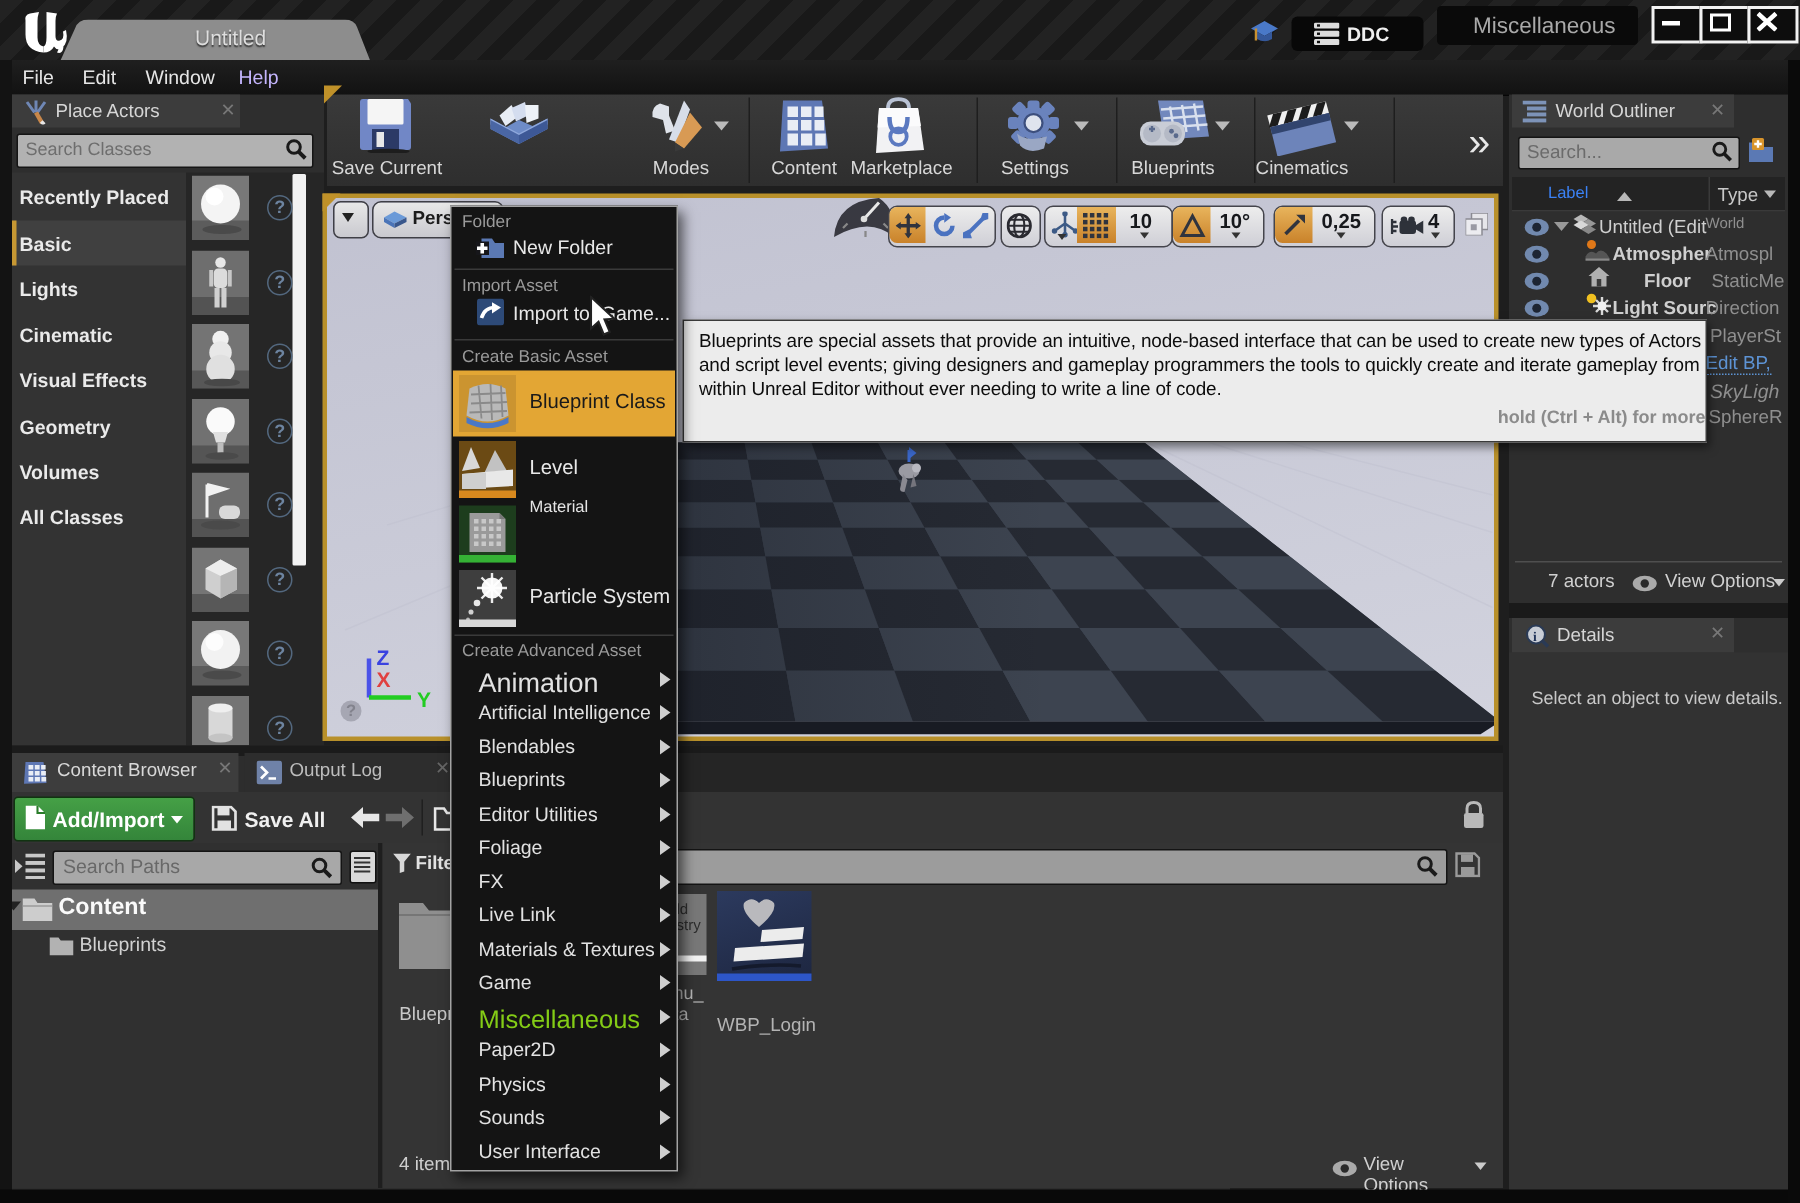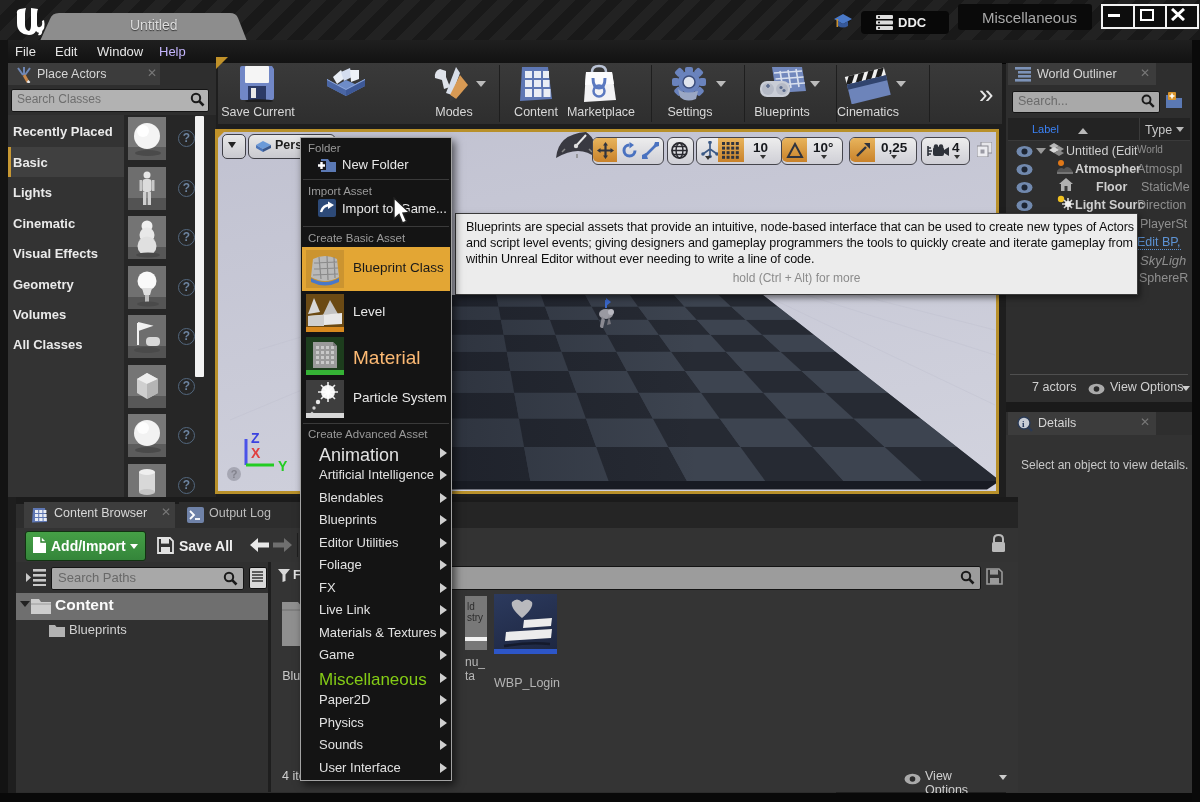--- a/index.html
+++ b/index.html
@@ -597,21 +597,21 @@
         <circle cx="8" cy="7" r="6" fill="#c8cdd6" stroke="#2a3a55" stroke-width="1.4"></circle>
         <text x="6" y="11" font-size="9" font-weight="bold" fill="#22355a" font-family="Liberation Serif">i</text>
         <path d="M12 11 L16 15" stroke="#2a3a55" stroke-width="2.4"></path>
       </svg>
   <div class="abs" style="left:32px;top:353px;color:#d6d6d6;font-size:12.5px;">Details</div>
   <div class="abs" style="left:134px;top:352px;color:#777;font-size:12px;">✕</div>
   <div class="abs" style="left:0;top:372px;width:186px;height:360px;background:#323232;"></div>
   <div class="abs" style="left:15px;top:395px;color:#c8c8c8;font-size:12px;white-space:nowrap;">Select an object to view details.</div>
 </div>
 
-<div class="abs" id="contentbrowser" style="left:16px;top:497px;width:820px;height:298px;background:#2d2d2d;">
+<div class="abs" id="contentbrowser" style="left:0;top:497px;width:820px;height:298px;background:#2d2d2d;">
   <div class="abs" style="left:0;top:0;width:1002px;height:7px;background:#1b1b1b;"></div>
 
   <div class="abs" style="left:8px;top:5px;width:151px;height:26px;background:#3d3d3d;"></div>
   <svg class="abs" style="left:15px;top:10px;" width="18" height="16" viewBox="0 0 18 16">
     <path d="M2 1 L14 1 L16 15 L1 15.5 Z" fill="#5e77b4"></path>
     <g fill="#e9edf5">
           <rect x="4" y="3" width="3.2" height="3"></rect>
           <rect x="8.2" y="3" width="3.2" height="3"></rect>
           <rect x="12.4" y="3" width="3" height="3"></rect>
           <rect x="4" y="7" width="3.2" height="3"></rect>
@@ -741,21 +741,21 @@
   <svg class="abs" style="left:888px;top:276px;" width="17" height="12" viewBox="0 0 17 12">
         <ellipse cx="8.5" cy="6" rx="8" ry="5.2" fill="#aaa"></ellipse>
         <circle cx="8.5" cy="6" r="2.8" fill="#2a2a2a"></circle>
       </svg>
   <div class="abs" style="left:909px;top:272px;color:#d0d0d0;font-size:12.5px;">View Options</div>
   <div class="abs" style="left:983px;top:278px;width:0;height:0;border:4.5px solid transparent;border-top:5px solid #ccc;"></div>
 </div>
 
 <div class="abs" id="tooltip" style="left:455px;top:213px;width:681px;height:80px;background:#ececec;border:1px solid #3a3a3a;box-shadow:2px 3px 6px rgba(0,0,0,0.5);">
   <div class="abs" style="left:10px;top:5px;white-space:nowrap;color:#0d0d0d;font-size:12.6px;letter-spacing:-0.1px;line-height:16px;">Blueprints are special assets that provide an intuitive, node-based interface that can be used to create new types of Actors<br>and script level events; giving designers and gameplay programmers the tools to quickly create and iterate gameplay from<br>within Unreal Editor without ever needing to write a line of code.</div>
-  <div class="abs" style="left:0;top:57px;width:681px;text-align:center;color:#8b8b8b;font-size:12px;">hold (Ctrl + Alt) for more</div>
+  <div class="abs" style="left:0;top:57px;width:681px;text-align:right;color:#8b8b8b;font-size:12px;font-weight:bold;">hold (Ctrl + Alt) for more</div>
 </div>
 
 <div class="abs" id="ctxmenu" style="left:300px;top:89px;width:150px;height:642px;background:#141414;border:1px solid #a3a3a3;box-shadow:3px 4px 8px rgba(0,0,0,0.6);margin-top:48px;">
   <div class="abs" style="left:7px;top:4px;color:#9a9a9a;font-size:11.5px;">Folder</div>
   <svg class="abs" style="left:16px;top:18px;" width="19" height="17" viewBox="0 0 19 17">
     <path d="M4 3 L11 3 L13 6 L19 6 L19 16 L4 16 Z" fill="#5b79b4"></path>
     <rect x="0" y="5" width="9" height="9" fill="#16161a"></rect>
     <path d="M4.5 6 L4.5 13 M1 9.5 L8 9.5" stroke="#fff" stroke-width="2.4"></path>
   </svg>
   <div class="abs" style="left:41px;top:19px;color:#e8e8e8;font-size:13px;">New Folder</div>
@@ -806,21 +806,21 @@
           <rect x="10" y="16" width="3" height="3"></rect>
           <rect x="15" y="16" width="3" height="3"></rect>
           <rect x="20" y="16" width="3" height="3"></rect>
           <rect x="5" y="21" width="3" height="3"></rect>
           <rect x="10" y="21" width="3" height="3"></rect>
           <rect x="15" y="21" width="3" height="3"></rect>
           <rect x="20" y="21" width="3" height="3"></rect>
         </g>
   </svg>
   <div class="abs" style="left:5px;top:232px;width:38px;height:5px;background:#35b235;"></div>
-  <div class="abs" style="left:52px;top:209px;color:#fdba74;font-size:19px;">Material</div>
+  <div class="abs" style="left:52px;top:194px;color:#e5e5e5;font-size:11px;">Material</div>
 
   <div class="abs" style="left:5px;top:242px;width:38px;height:38px;background:#3e3e3e;"></div>
   <svg class="abs" style="left:5px;top:242px;" width="38" height="38" viewBox="0 0 38 38">
     <circle cx="22" cy="12" r="7" fill="#fff" opacity="0.95"></circle>
     <path d="M22 2 L22 22 M12 12 L32 12 M15 5 L29 19 M29 5 L15 19" stroke="#fff" stroke-width="1.6" opacity="0.9"></path>
     <circle cx="12" cy="22" r="2.2" fill="#e8e8e8"></circle>
         <circle cx="8" cy="28" r="1.7" fill="#d0d0d0"></circle>
         <circle cx="6" cy="33" r="1.3" fill="#b8b8b8"></circle>
   </svg>
   <div class="abs" style="left:5px;top:275px;width:38px;height:5px;background:#d8d8d8;"></div>

